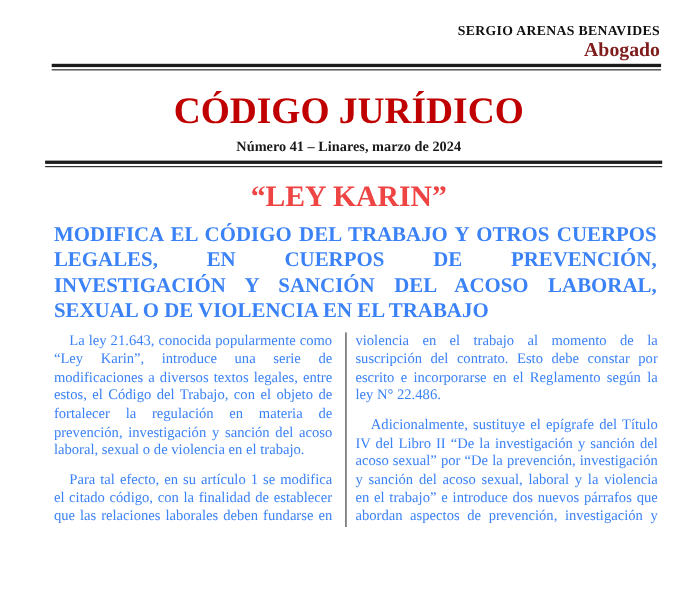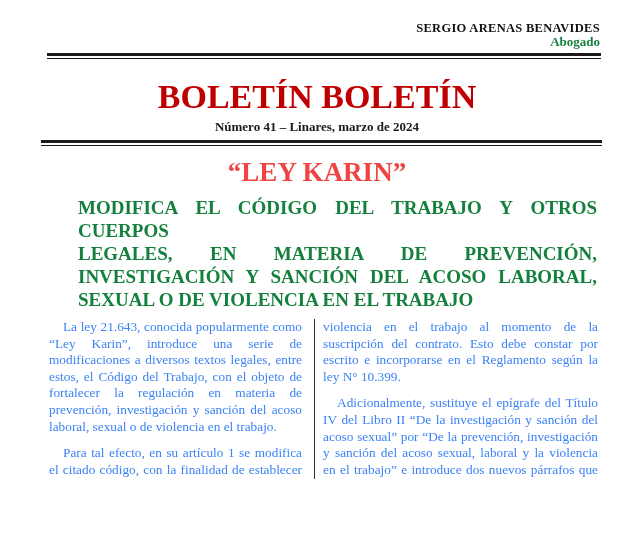--- a/index.html
+++ b/index.html
@@ -23,23 +23,23 @@
     text-align: right;
     line-height: 1.12;
   }
   .lh-name {
     font-size: 12.5px;
     font-weight: bold;
     letter-spacing: 0.3px;
     color: #111111;
   }
   .lh-role {
-    font-size: 13px;
+    font-size: 18px;
     font-weight: bold;
-    color: #15803d;
+    color: #7f1d1d;
   }
   
   .rule {
     height: 2px;
     border-top: 3px solid #1b1b1b;
     border-bottom: 1px solid #1b1b1b;
   }
   .rule-header { margin: 3px 33px 0 47px; }
   .rule-masthead { margin: 5px 32px 0 41px; }
   
@@ -61,25 +61,25 @@
   
   .kicker {
     margin-top: 11px;
     text-align: center;
     font-size: 27px;
     line-height: 1.15;
     font-weight: bold;
     color: #ef4444;
   }
   .headline {
-    margin: 8px 37px 0 78px;
+    margin: 8px 37px 0 49px;
     font-size: 19px;
     line-height: 23px;
     font-weight: bold;
-    color: #15803d;
+    color: #3b82f6;
   }
   .headline-line { text-align: left; }
   .headline-line.justify-all {
     text-align: justify;
     text-align-last: justify;
   }
   
   .columns {
     margin: 8px 36px 0 49px;
     display: flex;
@@ -111,44 +111,44 @@
 
 <div class="page">
 
   <div class="letterhead">
     <div class="lh-name">SERGIO ARENAS BENAVIDES</div>
     <div class="lh-role">Abogado</div>
   </div>
 
   <div class="rule rule-header"></div>
 
-  <div class="masthead-title">BOLETÍN BOLETÍN</div>
+  <div class="masthead-title">CÓDIGO JURÍDICO</div>
 
   <div class="masthead-issue">Número 41 – Linares, marzo de 2024</div>
 
   <div class="rule rule-masthead"></div>
 
   <div class="kicker">“LEY KARIN”</div>
 
   <div class="headline">
     <div class="headline-line justify-all">MODIFICA EL CÓDIGO DEL TRABAJO Y OTROS CUERPOS</div>
-    <div class="headline-line justify-all">LEGALES, EN MATERIA DE PREVENCIÓN,</div>
+    <div class="headline-line justify-all">LEGALES, EN CUERPOS DE PREVENCIÓN,</div>
     <div class="headline-line justify-all">INVESTIGACIÓN Y SANCIÓN DEL ACOSO LABORAL,</div>
     <div class="headline-line">SEXUAL O DE VIOLENCIA EN EL TRABAJO</div>
   </div>
 
   <div class="columns">
 
     <div class="col-left">
       <p class="para">La ley 21.643, conocida popularmente como “Ley Karin”, introduce una serie de modificaciones a diversos textos legales, entre estos, el Código del Trabajo, con el objeto de fortalecer la regulación en materia de prevención, investigación y sanción del acoso laboral, sexual o de violencia en el trabajo.</p>
       <p class="para">Para tal efecto, en su artículo 1 se modifica el citado código, con la finalidad de establecer que las relaciones laborales deben fundarse en un trato libre de violencia, compatible con la dignidad de la persona y con perspectiva de género. Se definen conductas contrarias a lo anterior, como el acoso sexual, acoso laboral y violencia en el trabajo por terceros ajenos a la relación laboral. Además, amplía las hipótesis</p>
     </div>
 
     <div class="col-divider"></div>
 
     <div class="col-right">
-      <p class="para no-indent">violencia en el trabajo al momento de la suscripción del contrato. Esto debe constar por escrito e incorporarse en el Reglamento según la ley N° 10.399.</p>
+      <p class="para no-indent">violencia en el trabajo al momento de la suscripción del contrato. Esto debe constar por escrito e incorporarse en el Reglamento según la ley N° 22.486.</p>
       <p class="para">Adicionalmente, sustituye el epígrafe del Título IV del Libro II “De la investigación y sanción del acoso sexual” por “De la prevención, investigación y sanción del acoso sexual, laboral y la violencia en el trabajo” e introduce dos nuevos párrafos que abordan aspectos de prevención, investigación y sanción de dichas conductas. Se enfatiza la necesidad de que los empleadores desarrollen e implementen protocolos de prevención, detallando elementos esenciales como la identificación de riesgos, medidas de control, capacitación y resguardo de</p>
     </div>
 
   </div>
 
 </div>
 
 </body></html>

